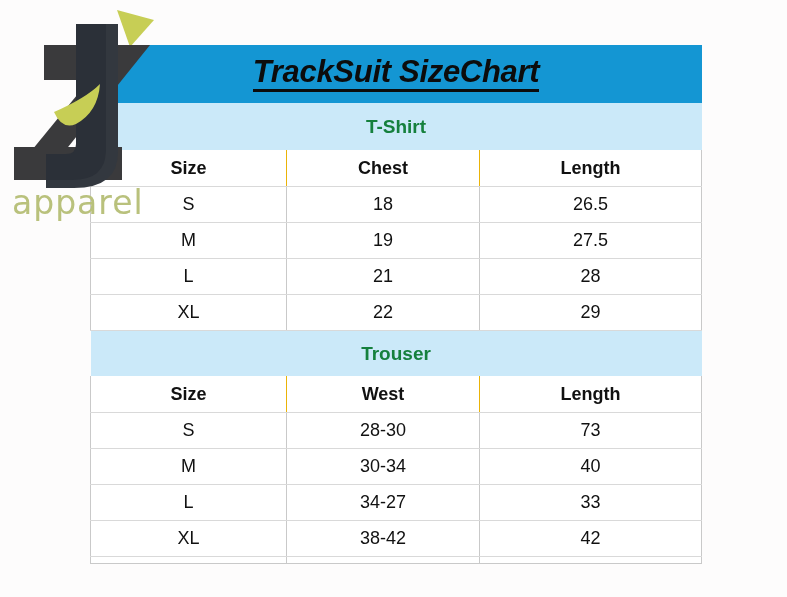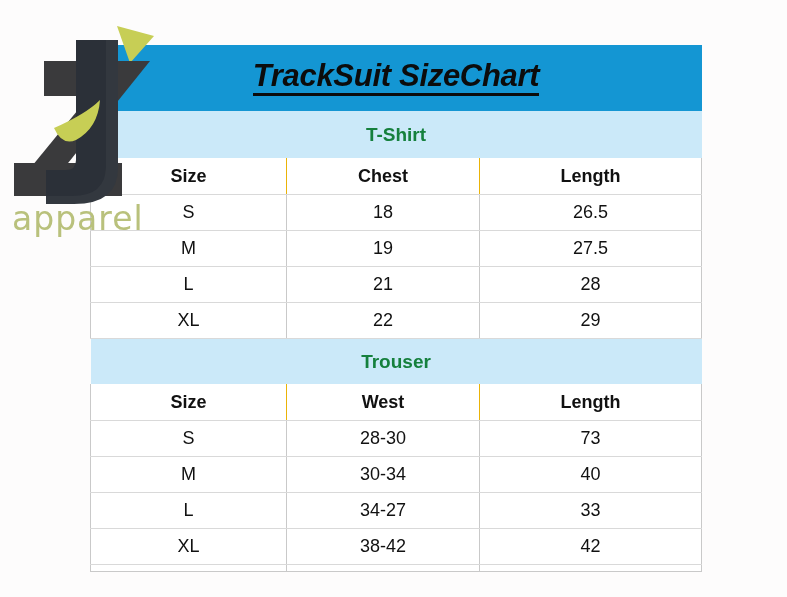--- a/index.html
+++ b/index.html
@@ -39,21 +39,21 @@
     vertical-align: middle;
     color: #111111;
   }
 
   .col-size  { width: 196px; }
   .col-mid   { width: 193px; }
   .col-last  { width: 222px; }
 
   
   .title-band td {
-    height: 66px;
+    height: 58px;
     background: #1496d3;
   }
   .title-text {
     font-size: 31px;
     font-weight: bold;
     font-style: italic;
     letter-spacing: -0.3px;
     color: #0c0c0c;
     display: inline-block;
     border-bottom: 3px solid #0c0c0c;
@@ -103,21 +103,21 @@
     background: #ffffff;
     border-right: 1px solid #c9c9c9;
     border-bottom: 1px solid #c9c9c9;
   }
   .spacer-row td:first-child { border-left: 1px solid #c9c9c9; }
 
   
   .logo {
     position: absolute;
     left: 2px;
-    top: 18px;
+    top: 2px;
     width: 178px;
     height: 228px;
     pointer-events: none;
     text-align: center;
   }
   .logo svg { display: block; }
   .logo-word {
     position: absolute;
     left: 10px;
     top: 184px;

